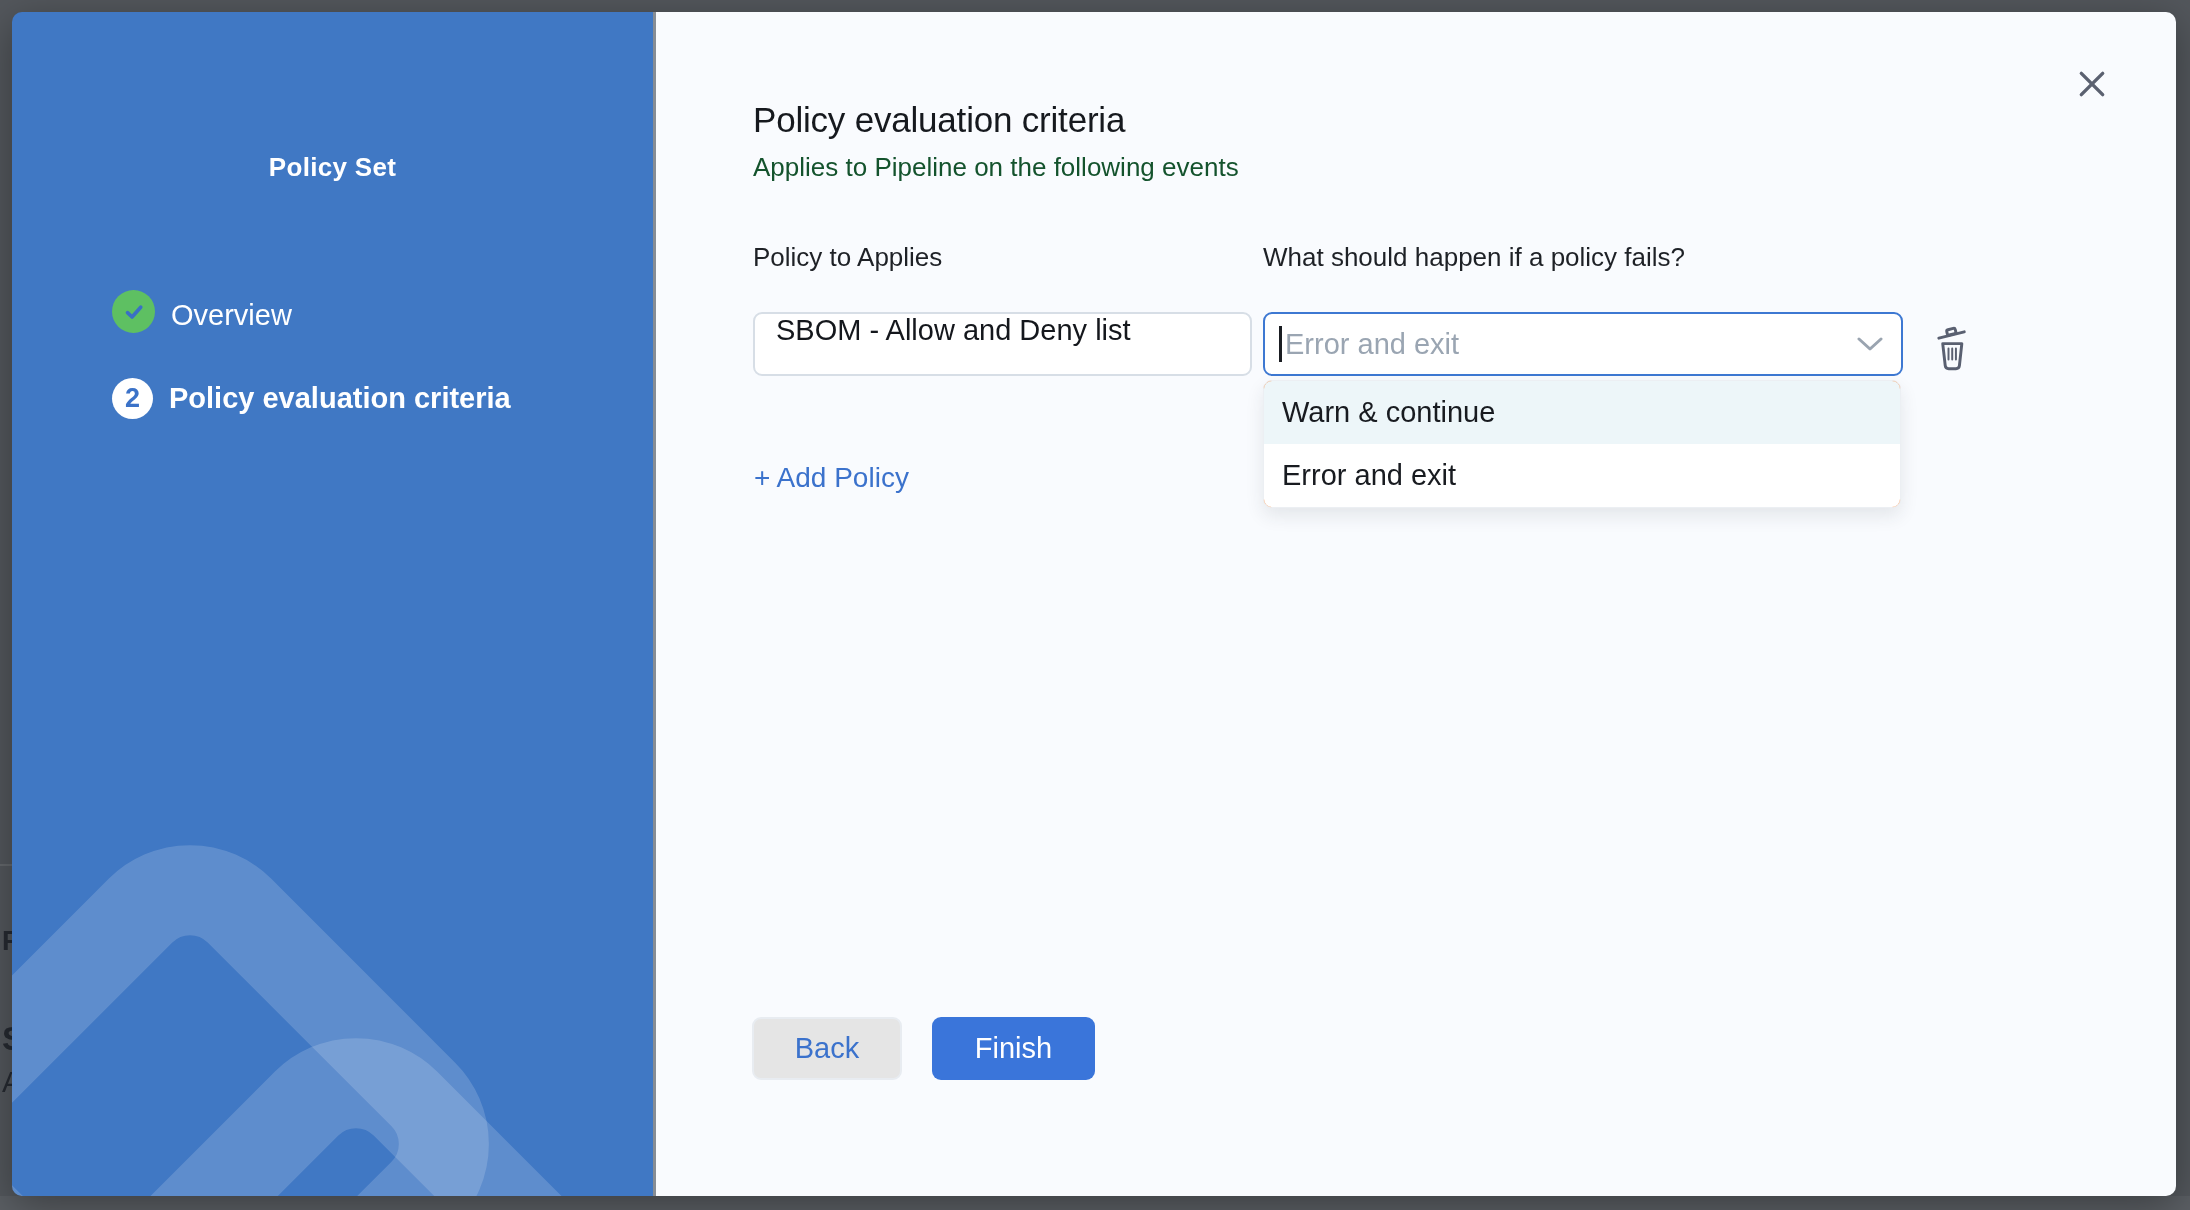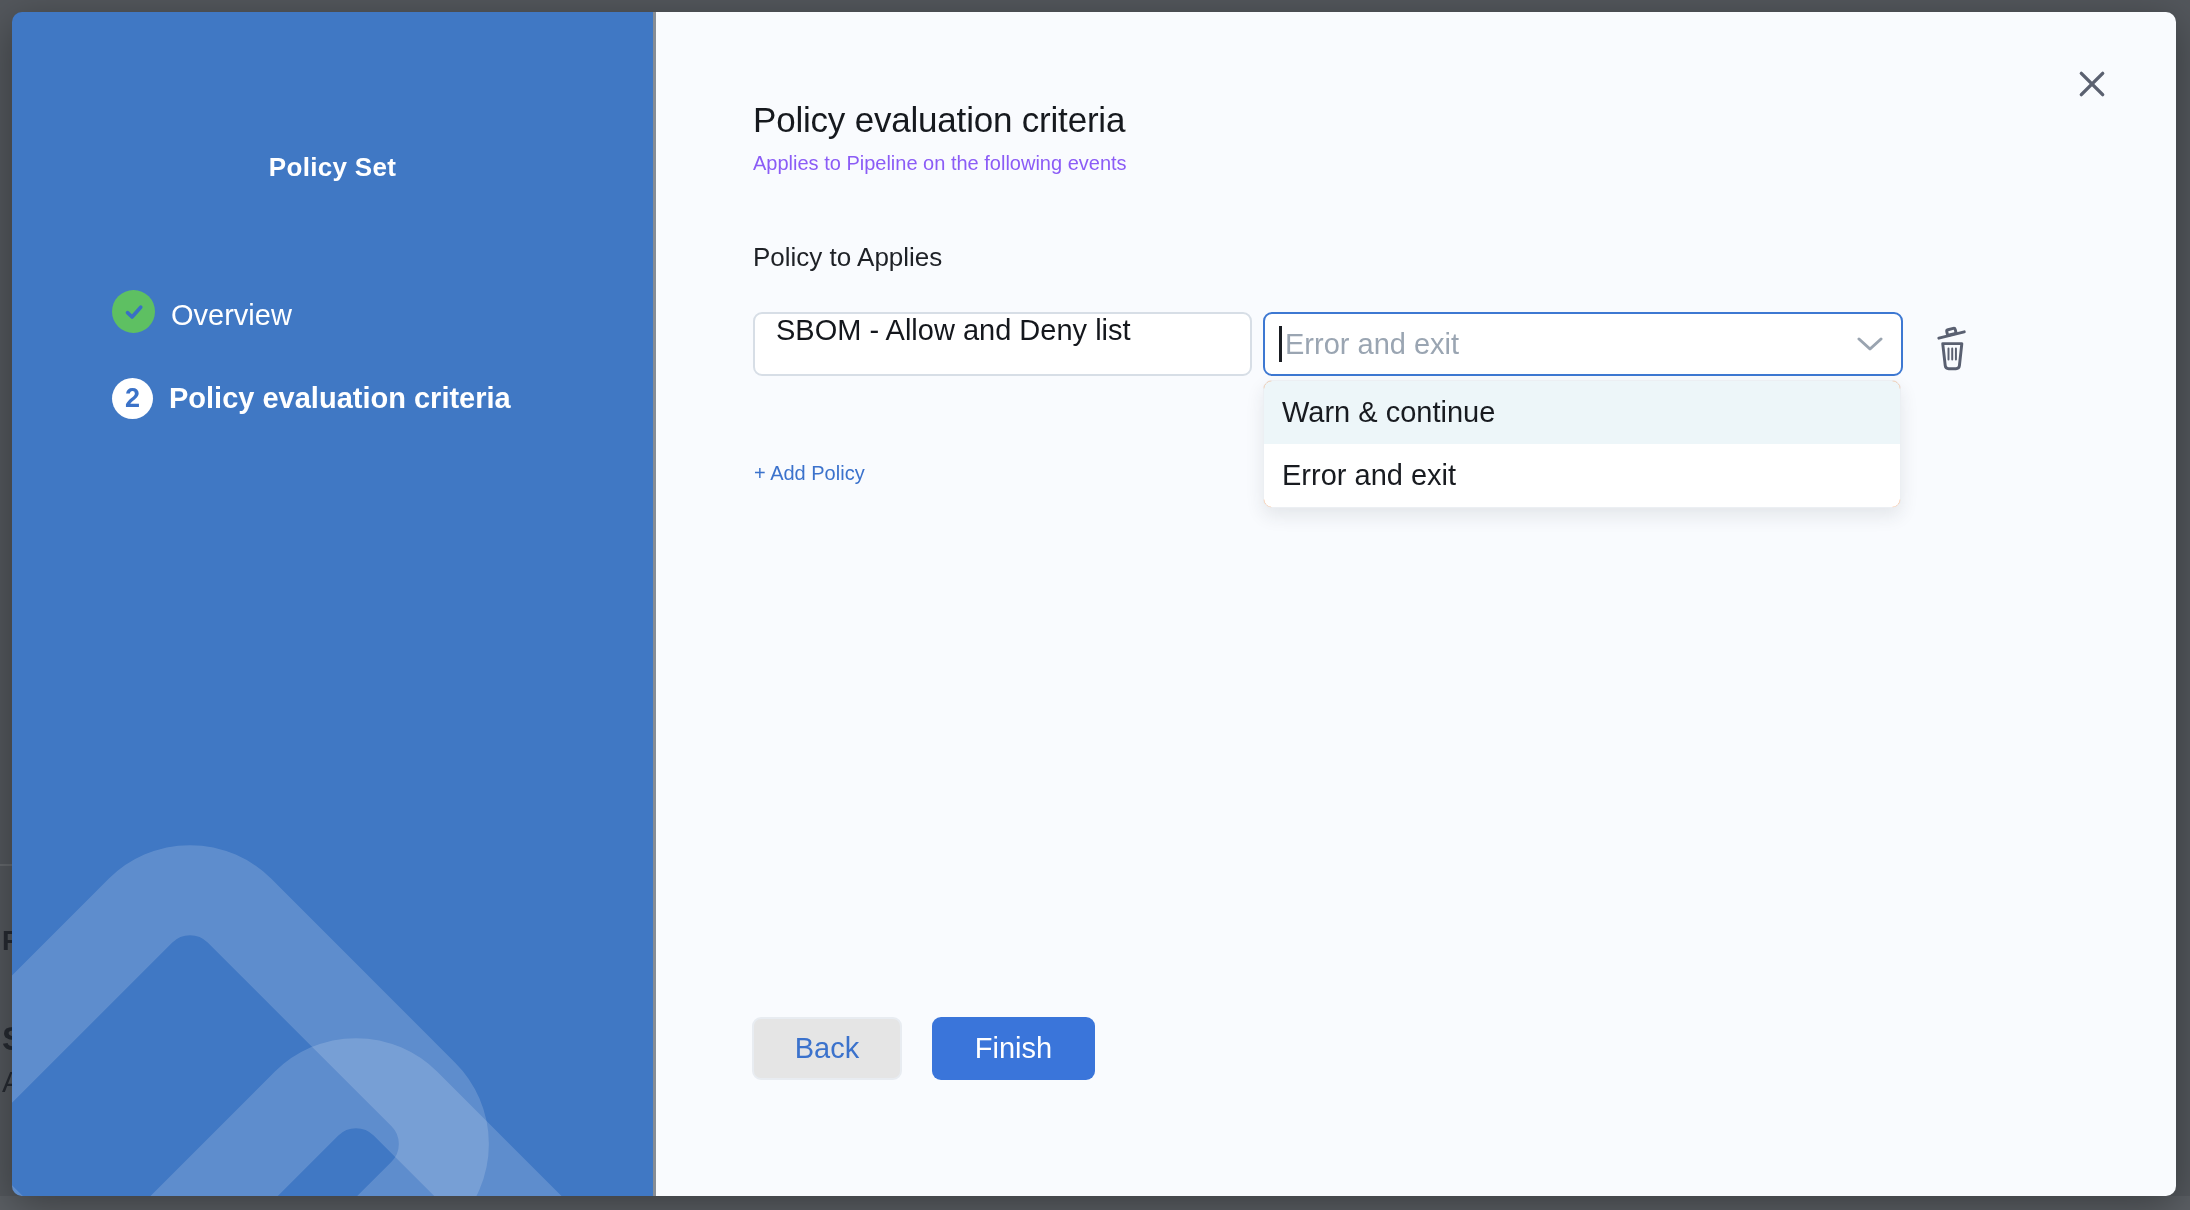--- a/index.html
+++ b/index.html
@@ -66,21 +66,21 @@
     background: transparent; border: none; cursor: pointer;
     display: flex; align-items: center; justify-content: center;
   }
 
   .main-title {
     position: absolute; left: 97px; top: 88px;
     font-size: 35px; font-weight: 500; color: #16191E; letter-spacing: -0.2px;
   }
   .main-subtitle {
     position: absolute; left: 97px; top: 140px;
-    font-size: 20px; font-weight: 400; color: #8b5cf6;
+    font-size: 26px; font-weight: 400; color: #14532d;
   }
 
   .field-label {
     position: absolute; top: 230px;
     font-size: 26px; color: #1E2126;
   }
   .field-label.left  { left: 97px; }
   .field-label.right { left: 607px; }
 
   .text-input {
@@ -112,21 +112,21 @@
     box-shadow: 0 8px 18px rgba(40,50,60,0.10);
   }
   .dropdown-option {
     height: 63px; display: flex; align-items: center; padding-left: 18px;
     font-size: 29px; color: #181B20; cursor: pointer; background: #FFFFFF;
   }
   .dropdown-option.highlighted { background: #EDF6F9; }
 
   .add-policy-link {
     position: absolute; left: 98px; top: 450px;
-    font-size: 20px; color: #3B72CC; text-decoration: none; cursor: pointer;
+    font-size: 28px; color: #3B72CC; text-decoration: none; cursor: pointer;
   }
 
   .back-btn {
     position: absolute; left: 96px; top: 1005px; width: 150px; height: 63px;
     background: #e5e5e5; border: 2px solid #E8ECF1; border-radius: 9px;
     color: #3B72CC; font-size: 29px; cursor: pointer;
     font-family: "Liberation Sans", sans-serif;
   }
   .finish-btn {
     position: absolute; left: 276px; top: 1005px; width: 163px; height: 63px;
@@ -181,20 +181,21 @@
     <button class="close-btn">
       <svg width="32" height="32" viewBox="0 0 30 30">
         <path d="M5 5 L25 25 M25 5 L5 25" stroke="#5B6170" stroke-width="3.2" stroke-linecap="round"></path>
       </svg>
     </button>
 
     <h2 class="main-title">Policy evaluation criteria</h2>
     <p class="main-subtitle">Applies to Pipeline on the following events</p>
 
     <div class="field-label left">Policy to Applies</div>
+    <div class="field-label right">What should happen if a policy fails?</div>
 
     <div class="text-input">
       <span>SBOM - Allow and Deny list</span>
     </div>
 
     <div class="select-input">
       <span class="caret-bar"></span>
       <span class="select-placeholder">Error and exit</span>
       <span class="select-chevron">
         <svg width="26" height="16" viewBox="0 0 26 16">

